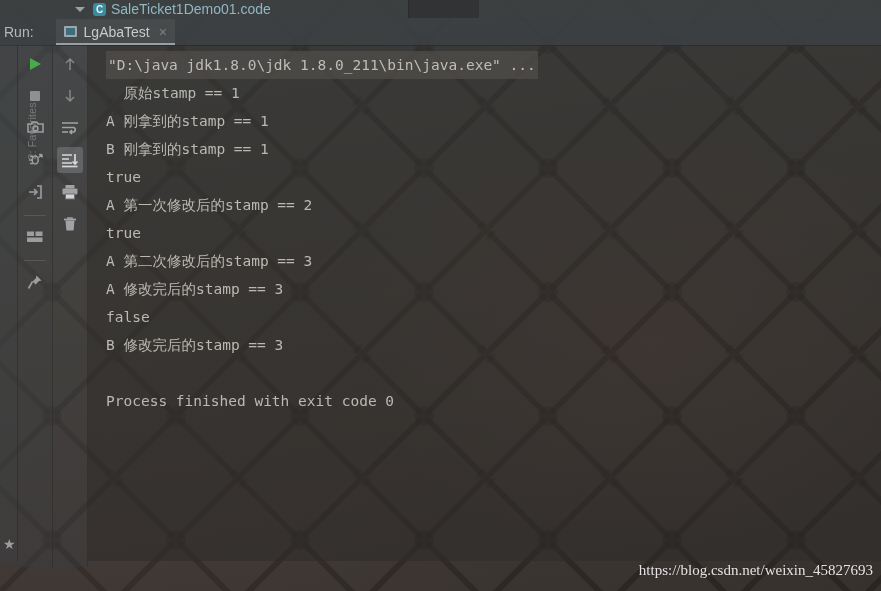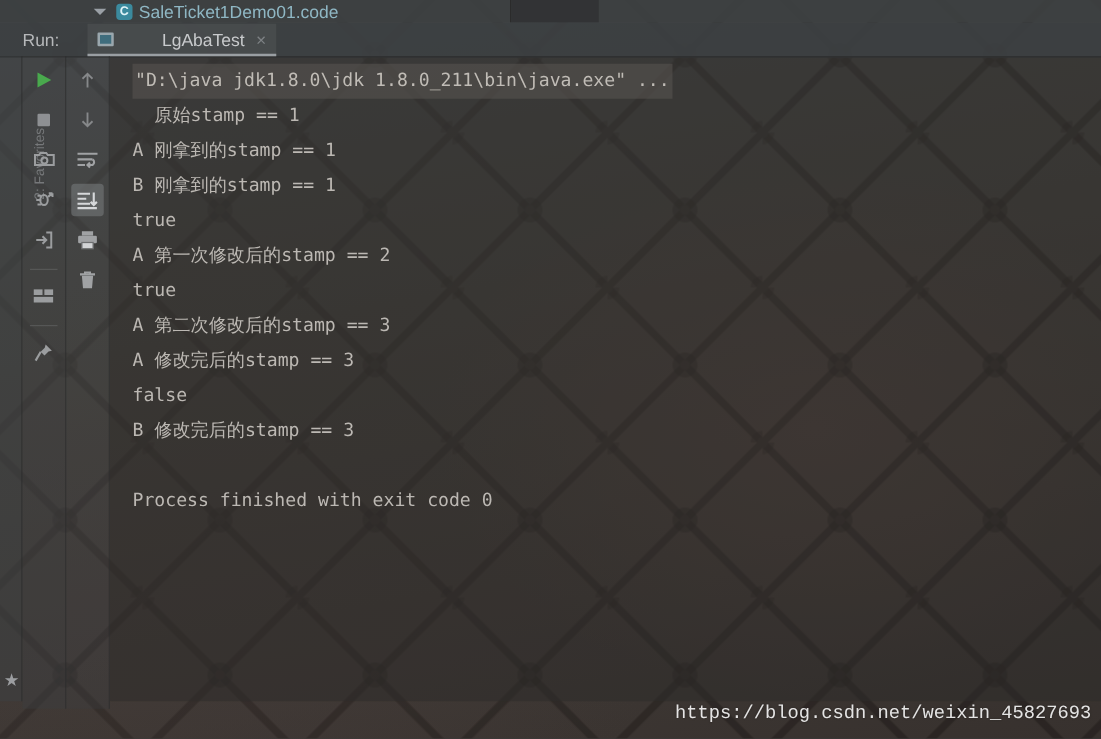--- a/index.html
+++ b/index.html
@@ -59,35 +59,35 @@
 
   
   #run-header{
     left:0;top:18px;width:881px;height:27px;
     background:rgba(60,63,65,0.92);
     border-bottom:1px solid rgba(42,42,42,0.9);
     display:flex;align-items:center;
     z-index:4;
   }
   #run-label{
-    margin-left:18px;color:#b6b8ba;font-size:14px;text-align:center;
+    margin-left:4px;color:#b6b8ba;font-size:14px;text-align:center;
   }
   #run-tab{
     margin-left:22px;height:26px;display:flex;align-items:center;gap:7px;
     padding:0 8px;position:relative;
     background:rgba(81,84,86,0.55);
   }
   #run-tab-underline{
     position:absolute;left:0;bottom:0;height:2px;width:100%;background:#9a9fa3;
   }
   .runtab-icon{
     width:13px;height:11px;border:2px solid #9aa7ad;border-radius:1px;
     box-sizing:border-box;background:#3f6d7d;flex:none;
   }
-  #run-tab-title{color:#c8cacc;font-size:14px;margin-left:32px;}
+  #run-tab-title{color:#c8cacc;font-size:14px;}
   #run-tab-close{color:#7e8285;font-size:14px;margin-left:2px;}
 
   
   #favorites-strip{
     left:0;top:45px;width:17px;height:516px;
     background:rgba(60,63,65,0.55);
     border-right:1px solid rgba(42,42,42,0.6);
     z-index:4;
   }
   #favorites-text{
@@ -162,21 +162,21 @@
   }
   .sbitem.active{background:rgba(81,84,86,0.95);color:#e0e2e4;}
   .sbitem .num{text-decoration:underline;}
   .sbitem svg{display:block;flex:none;}
   #sb-spacer{width:18px;height:30px;}
 
   
   #watermark{
     position:absolute;right:8px;top:562px;z-index:9;
     color:#f2f2f2;font-size:15px;
-    font-family:Liberation Mono, monospace;
+    font-family:Liberation Serif, serif;
     text-shadow:0 0 2px rgba(0,0,0,.35);
     opacity:.93;
   }
 </style>
 </head>
 <body>
 
 <div id="bg-photo"></div>
 <div id="bg-fence">
   <svg width="881" height="591" viewBox="0 0 881 591">

